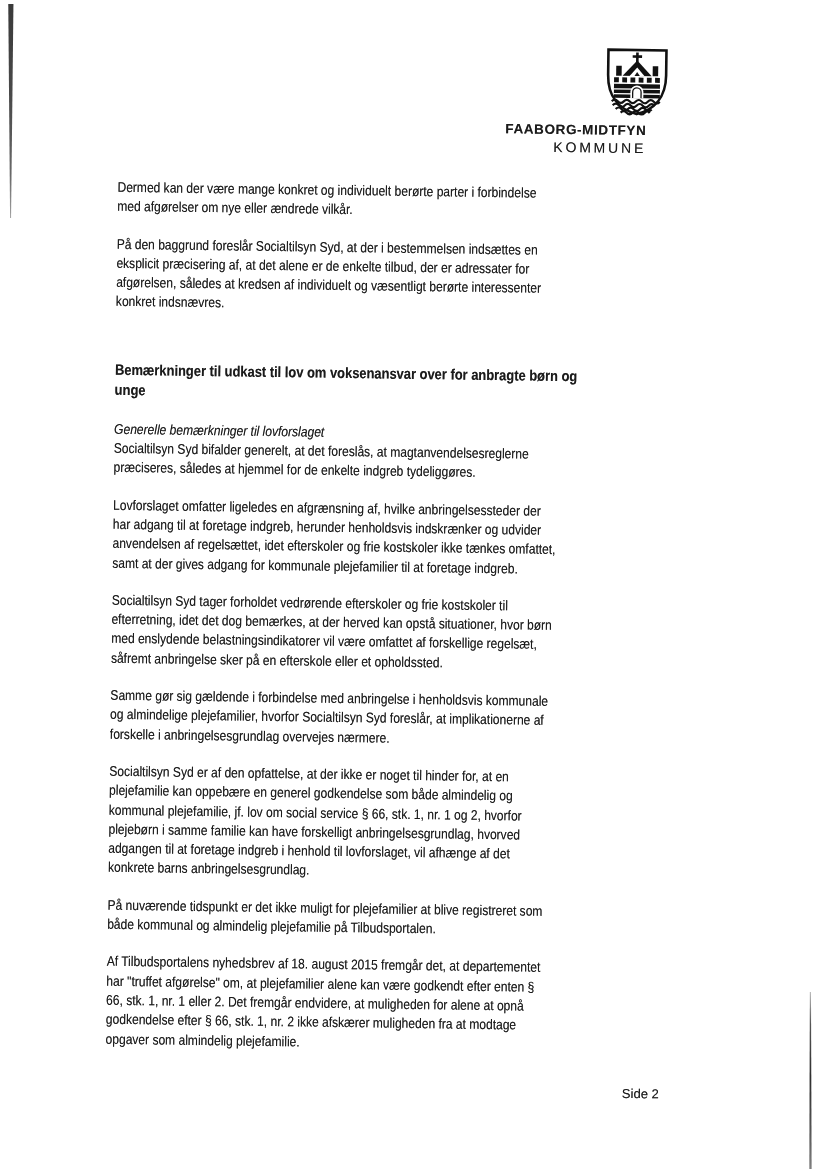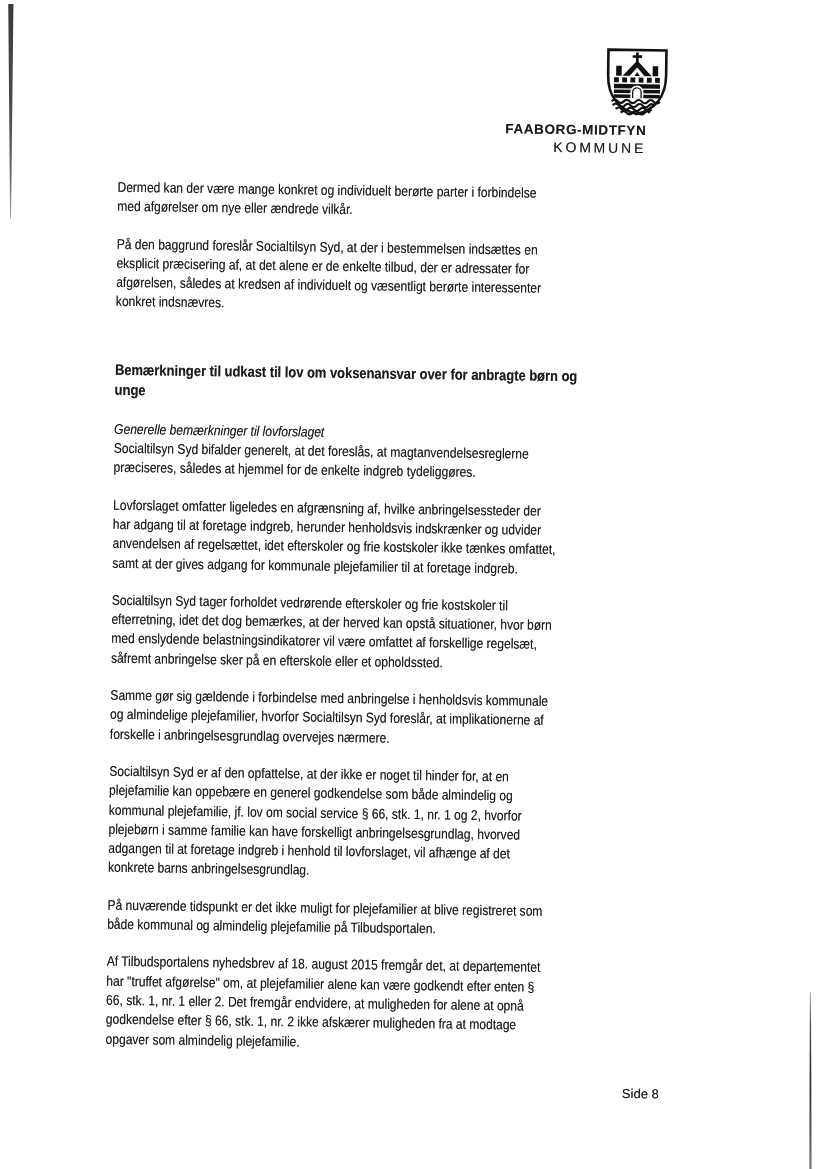--- a/index.html
+++ b/index.html
@@ -135,16 +135,16 @@
 konkrete barns anbringelsesgrundlag.</p>
       <p class="para">På nuværende tidspunkt er det ikke muligt for plejefamilier at blive registreret som
 både kommunal og almindelig plejefamilie på Tilbudsportalen.</p>
       <p class="para">Af Tilbudsportalens nyhedsbrev af 18. august 2015 fremgår det, at departementet
 har "truffet afgørelse" om, at plejefamilier alene kan være godkendt efter enten §
 66, stk. 1, nr. 1 eller 2. Det fremgår endvidere, at muligheden for alene at opnå
 godkendelse efter § 66, stk. 1, nr. 2 ikke afskærer muligheden fra at modtage
 opgaver som almindelig plejefamilie.</p>
     </div>
 
-    <div class="page-number">Side 8</div>
+    <div class="page-number">Side 2</div>
 
   </div>
 </div>
 
 </body></html>

